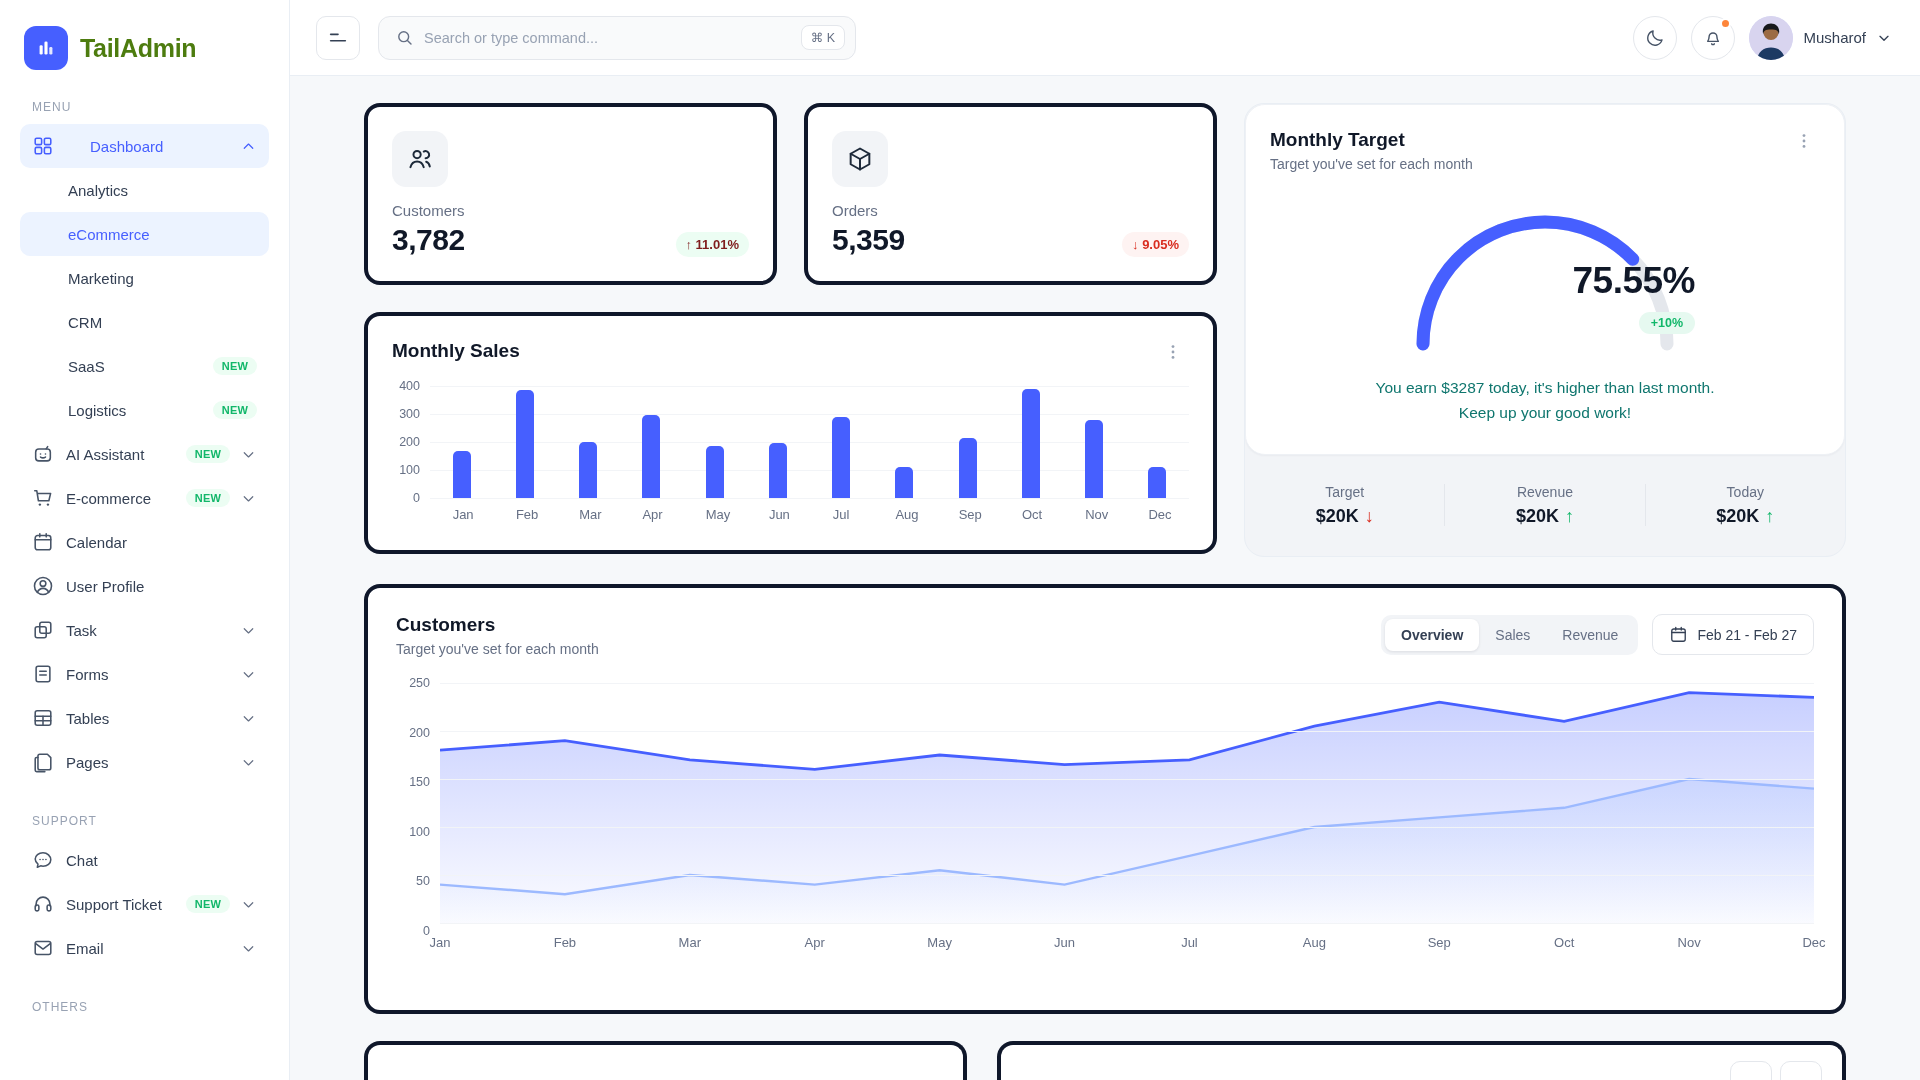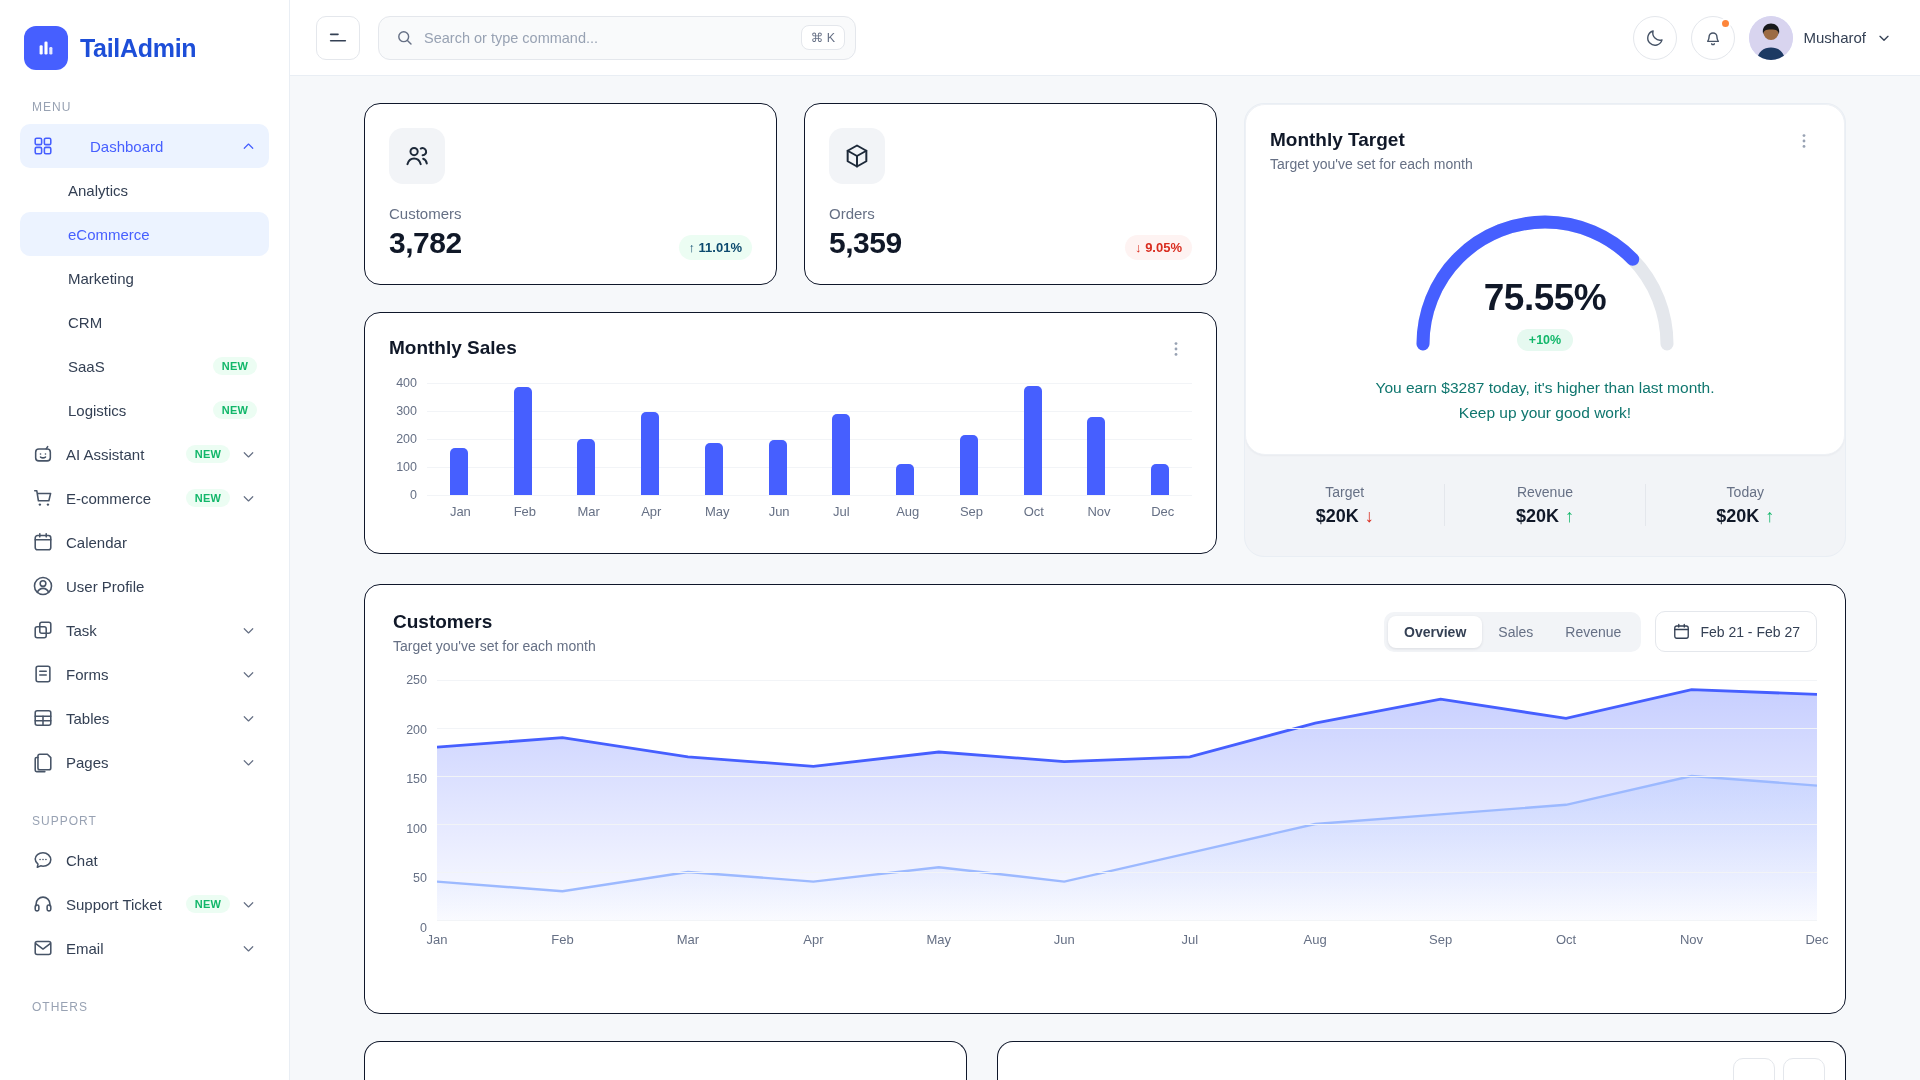--- a/index.html
+++ b/index.html
@@ -3,21 +3,21 @@
 <meta charset="utf-8">
 <style>
   * { margin:0; padding:0; box-sizing:border-box; }
   html,body { width:1920px; height:1080px; overflow:hidden; }
   body { font-family:"Liberation Sans", sans-serif; background:#f6f8fa; color:#101828; display:flex; }
 
   
   .sidebar { width:290px; min-width:290px; height:1080px; background:#fff; border-right:1px solid #e9eef4; padding:0 20px; overflow:hidden; }
   .logo-row { display:flex; align-items:center; gap:12px; padding:26px 4px 0 4px; height:70px; }
   .logo-mark { width:44px; height:44px; border-radius:12px; background:#465fff; display:flex; align-items:center; justify-content:center; }
-  .logo-text { font-size:25px; font-weight:700; color:#1d4ed8; letter-spacing:-0.3px; }
+  .logo-text { font-size:25px; font-weight:700; color:#4d7c0f; letter-spacing:-0.3px; }
   .nav-section-label { font-size:12px; font-weight:500; color:#98a2b3; letter-spacing:1px; padding:0 12px; margin:30px 0 10px; }
   .nav-item { display:flex; align-items:center; gap:12px; height:44px; padding:0 12px; border-radius:10px; cursor:pointer; color:#344054; font-size:15px; font-weight:500; }
   .nav-item .nav-icon { display:flex; color:#475467; }
   .nav-item.active { background:#ecf3ff; color:#465fff;gap:36px; }
   .nav-item.active .nav-icon { color:#465fff; }
   .nav-item.active .chev { color:#465fff; }
   .nav-label { flex:0 0 auto; }
   .nav-right { margin-left:auto; display:flex; align-items:center; gap:10px; }
   .chev { display:flex; color:#667085; }
   .submenu { }
@@ -37,30 +37,30 @@
   .header-right { margin-left:auto; display:flex; align-items:center; gap:14px; }
   .round-btn { width:44px; height:44px; border-radius:50%; border:1px solid #e4e7ec; background:#fff; display:flex; align-items:center; justify-content:center; color:#475467; cursor:pointer; position:relative; }
   .notif-dot { position:absolute; top:1px; right:3px; width:11px; height:11px; background:#fd853a; border:2px solid #fff; border-radius:50%; }
   .user-chip { display:flex; align-items:center; gap:10px; cursor:pointer; }
   .avatar { width:44px; height:44px; border-radius:50%; overflow:hidden; background:#d7d9f5; }
   .user-name { font-size:15px; font-weight:500; color:#344054; }
 
   
   .content { flex:1; padding:27px 74px 0; overflow:hidden; }
   .row-top { display:grid; grid-template-columns:1fr 602px; gap:27px; }
-  .card { background:#fff; border:1px solid #0f172a; border-radius:16px; }
+  .card { background:#fff; border:4px solid #0f172a; border-radius:16px; }
 
   .metric-grid { display:grid; grid-template-columns:1fr 1fr; gap:27px; }
   .metric-card { height:182px; padding:24px; display:flex; flex-direction:column; }
   .metric-iconbox { width:56px; height:56px; border-radius:14px; background:#f2f4f7; display:flex; align-items:center; justify-content:center; color:#1d2939; }
   .metric-label { margin-top:auto; font-size:15px; color:#667085; }
   .metric-value-row { display:flex; align-items:flex-end; justify-content:space-between; margin-top:4px; }
   .metric-value { font-size:30px; font-weight:800; color:#101828; letter-spacing:-0.5px; }
   .pill { font-size:13px; font-weight:600; padding:5px 10px; border-radius:999px; display:inline-flex; align-items:center; gap:3px; }
-  .pill.up { background:#ecfdf3; color:#0c4a6e; }
+  .pill.up { background:#ecfdf3; color:#7f1d1d; }
   .pill.down { background:#fef3f2; color:#d92d20; }
 
   
   .sales-card { margin-top:27px; height:242px; padding:24px 24px 18px; }
   .card-head { display:flex; align-items:flex-start; justify-content:space-between; }
   .card-title { font-size:19px; font-weight:700; color:#101828; }
   .card-sub { font-size:14px; color:#667085; margin-top:5px; }
   .kebab { color:#98a2b3; cursor:pointer; padding:2px 6px; border-radius:6px; }
   .bar-chart-wrap { display:flex; margin-top:18px; }
   .bar-yaxis { width:38px; position:relative; height:112px; }
@@ -68,21 +68,21 @@
   .bar-plot { flex:1; height:112px; position:relative; display:flex; align-items:flex-end; justify-content:space-around; }
   .gridline { position:absolute; left:0; right:0; height:1px; background:#f2f4f7; }
   .bar { width:18px; background:#465fff; border-radius:5px 5px 0 0; position:relative; z-index:2; }
   .bar-xlabels { display:flex; justify-content:space-around; margin-left:38px; margin-top:9px; }
   .bar-xlabels span { font-size:13px; color:#667085; width:18px; text-align:center; }
 
   
   .target-card { background:#f2f4f7; border:1px solid #e9eef4; border-radius:20px; height:454px; display:flex; flex-direction:column; overflow:hidden; }
   .target-inner { background:#fff; border-radius:20px; border:1px solid #eef1f5; box-shadow:0 1px 2px rgba(16,24,40,0.04); padding:24px 24px 28px; }
   .gauge-wrap { width:300px; margin:22px auto 0; position:relative; height:160px; }
-  .gauge-center { position:absolute; left:0; right:0; top:83px; text-align:center; }
+  .gauge-center { position:absolute; left:0; right:0; top:66px; text-align:right; }
   .gauge-pct { font-size:37px; font-weight:800; color:#101828; letter-spacing:-0.5px; }
   .gauge-badge { display:inline-block; margin-top:10px; background:#e6f9f0; color:#12b76a; font-size:12.5px; font-weight:700; padding:4px 12px; border-radius:999px; }
   .target-msg { text-align:center; font-size:15.5px; color:#0f766e; margin-top:22px; line-height:1.6; }
   .target-stats { flex:1; display:flex; align-items:center; justify-content:space-evenly; }
   .tstat { text-align:center; }
   .tstat-label { font-size:14px; color:#667085; }
   .tstat-value { font-size:18px; font-weight:700; color:#101828; margin-top:6px; display:flex; align-items:center; gap:6px; justify-content:center; }
   .arrow-up { color:#12b76a; } .arrow-down { color:#d92d20; }
   .tstat-divider { width:1px; height:42px; background:#e4e7ec; }
 

